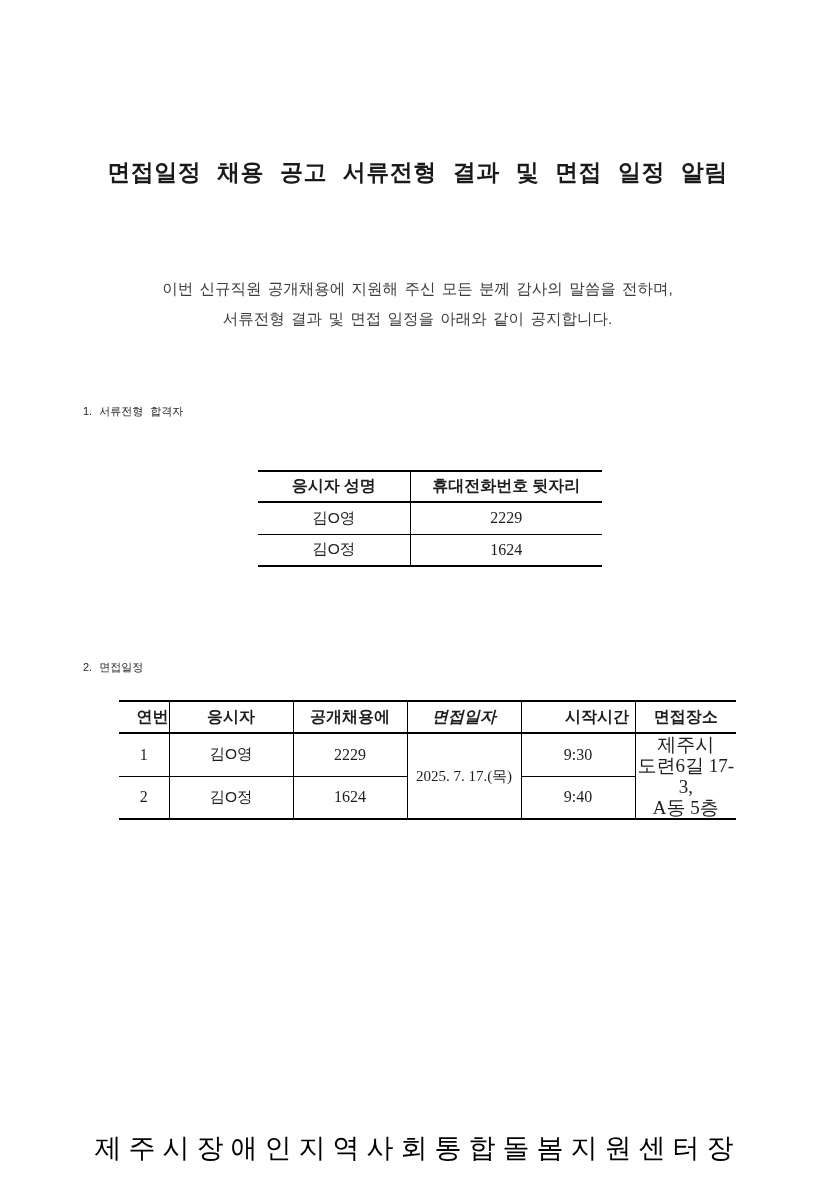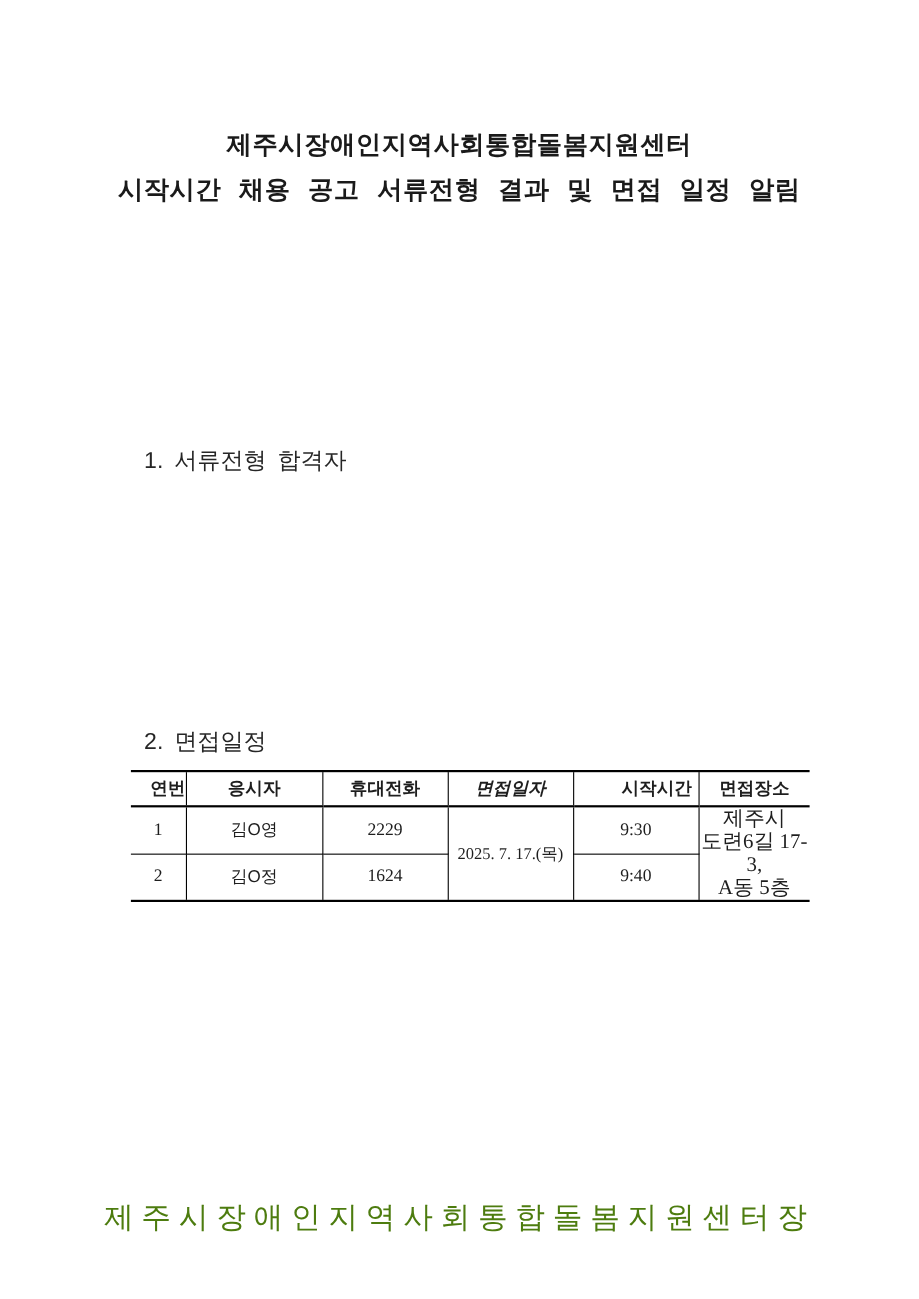--- a/index.html
+++ b/index.html
@@ -20,23 +20,22 @@
   }
   .title-line2 {
     top:159px; font-size:23px; font-weight:bold; color:#1a1a1a;
     letter-spacing:0.5px; word-spacing:9px; line-height:27px;
   }
   .intro {
     top:274px; font-size:15.5px; color:#3d3d3d;
     line-height:30px; word-spacing:2px;
   }
   .sec-heading {
-    position:absolute; left:83px; font-size:21px; color:#262626;
+    position:absolute; left:83px; font-size:11px; color:#262626;
     word-spacing:4px;
-    margin-left:48px;
   }
   .sec1-heading { top:404px; }
   .sec2-heading { top:660px; }
 
   .doc-table {
     border-collapse:collapse;
     table-layout:fixed;
     border-top:2px solid #000;
     border-bottom:2px solid #000;
   }
@@ -77,45 +76,68 @@
   .t2 .c5 { width:114px;padding-left:38px; }
   .t2 .c6 { width:101px; }
 
   .cell-sans { font-size:15.5px; font-family:"Liberation Sans", sans-serif; }
   .cell-serif { font-size:16px; font-family:"Liberation Serif", serif; }
   .date-cell { font-size:15px; font-family:Liberation Serif, serif; }
   .loc-cell  { font-size:19px; font-family:Liberation Serif, serif; line-height:21px; }
   .loc-cell span { display:block; }
 
   .signature {
-    top:1090px; font-size:27px; color:#4d7c0f;
+    top:1132px; font-size:27px; color:#000000;
     letter-spacing:7px; line-height:32px;
   }
 </style>
 </head>
 <body>
 
 <div class="page">
 
-  <div class="centered title-line1">제주시장애인지역사회통합돌봄지원센터</div>
-  <div class="centered title-line2">시작시간 채용 공고 서류전형 결과 및 면접 일정 알림</div>
+  <div class="centered title-line2">면접일정 채용 공고 서류전형 결과 및 면접 일정 알림</div>
 
+  <div class="centered intro">
+    <div>이번 신규직원 공개채용에 지원해 주신 모든 분께 감사의 말씀을 전하며,</div>
+    <div>서류전형 결과 및 면접 일정을 아래와 같이 공지합니다.</div>
+  </div>
 
   <div class="sec-heading sec1-heading">1. 서류전형 합격자</div>
 
+  <div class="t1-wrap">
+    <table class="doc-table t1">
+      <thead>
+        <tr>
+          <th class="c1">응시자 성명</th>
+          <th class="c2">휴대전화번호 뒷자리</th>
+        </tr>
+      </thead>
+      <tbody>
+        <tr>
+          <td class="rs cell-sans">김O영</td>
+          <td class="rs cell-serif">2229</td>
+        </tr>
+        <tr>
+          <td class="cell-sans">김O정</td>
+          <td class="cell-serif">1624</td>
+        </tr>
+      </tbody>
+    </table>
+  </div>
 
   <div class="sec-heading sec2-heading">2. 면접일정</div>
 
   <div class="t2-wrap">
     <table class="doc-table t2">
       <thead>
         <tr>
           <th class="c1">연번</th>
           <th class="c2">응시자</th>
-          <th class="c3">휴대전화</th>
+          <th class="c3">공개채용에</th>
           <th class="c4">면접일자</th>
           <th class="c5">시작시간</th>
           <th class="c6">면접장소</th>
         </tr>
       </thead>
       <tbody>
         <tr>
           <td class="rs cell-serif">1</td>
           <td class="rs cell-sans">김O영</td>
           <td class="rs cell-serif">2229</td>

